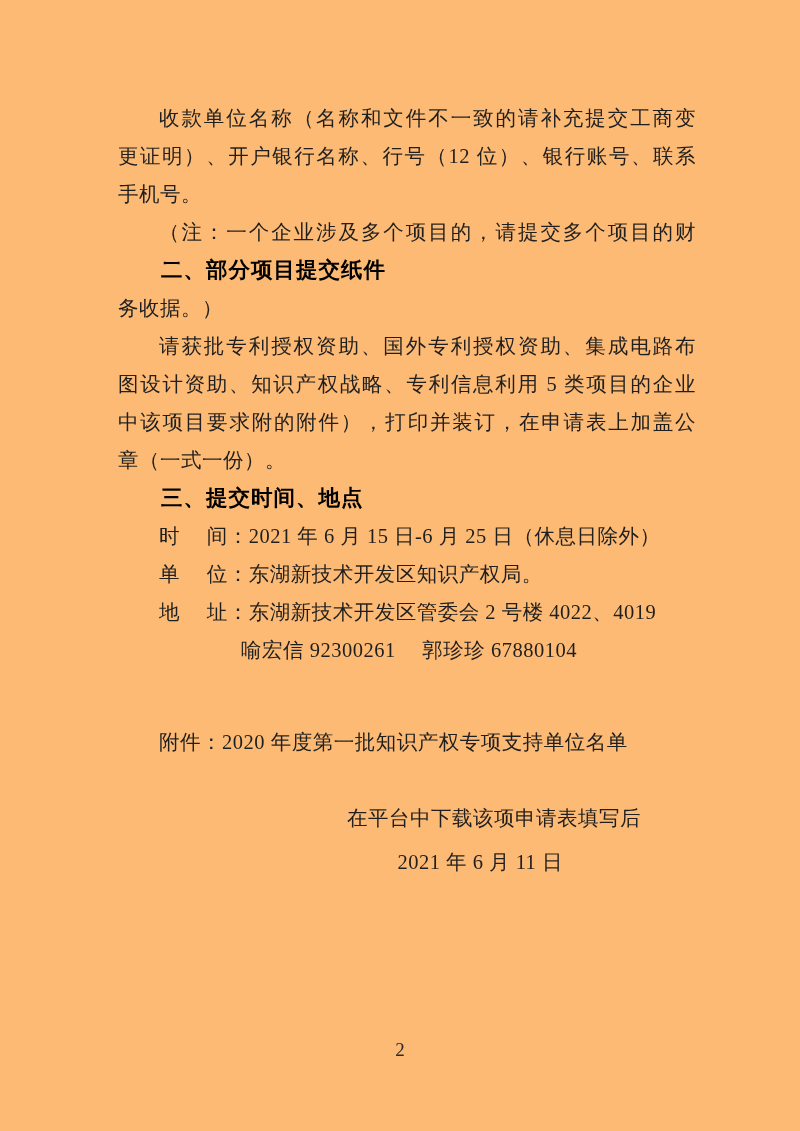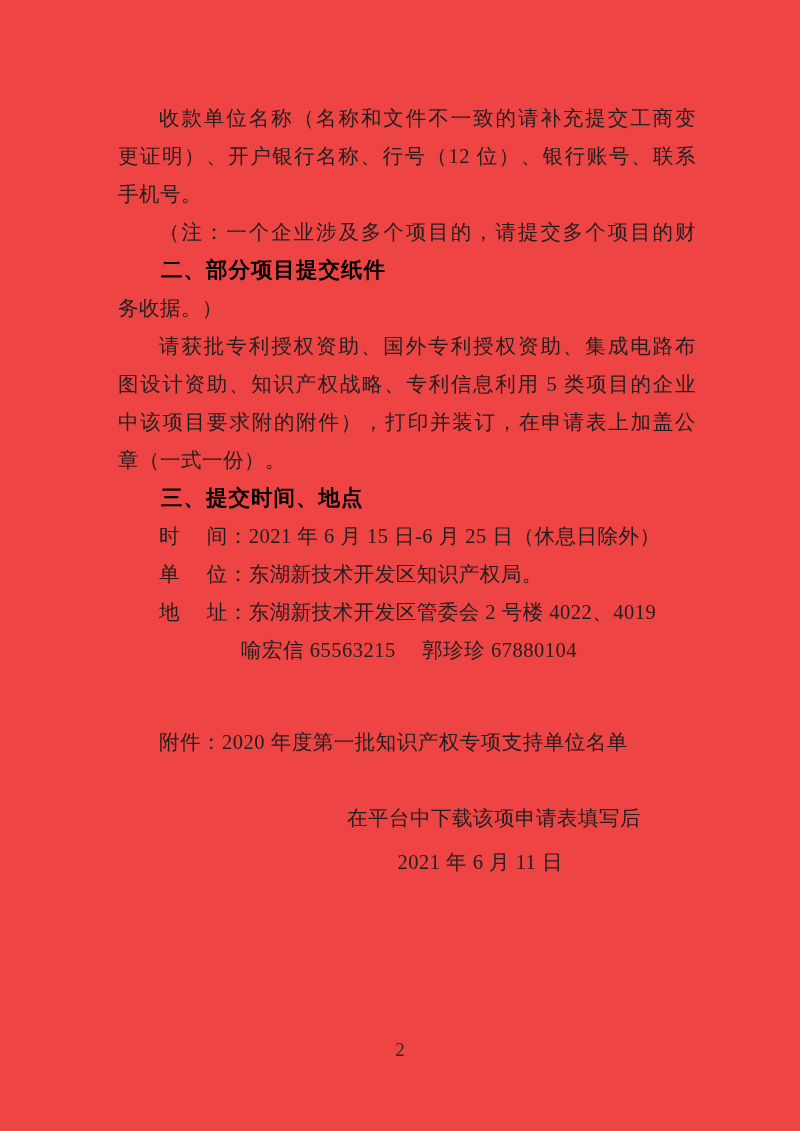--- a/index.html
+++ b/index.html
@@ -5,21 +5,21 @@
   html, body {
     margin: 0;
     padding: 0;
     background: #e9e9e9;
   }
   .page {
     position: relative;
     width: 800px;
     height: 1131px;
     margin: 0 auto;
-    background: #ef4444;
+    background: #fdba74;
     color: #1f1f1f;
     font-family: "Liberation Serif", "DejaVu Serif", serif;
     overflow: hidden;
   }
   .doc-body {
     position: absolute;
     left: 118px;
     top: 99px;
     width: 578px;
   }
@@ -82,21 +82,21 @@
       <div class="line heading" style="text-indent: 2em;">二、部分项目提交纸件</div>
       <div class="line">务收据。）</div>
       <div class="line fill" style="text-indent: 2em;">请获批专利授权资助、国外专利授权资助、集成电路布</div>
       <div class="line fill">图设计资助、知识产权战略、专利信息利用 5 类项目的企业</div>
       <div class="line fill">中该项目要求附的附件），打印并装订，在申请表上加盖公</div>
       <div class="line">章（一式一份）。</div>
       <div class="line heading" style="text-indent: 2em;">三、提交时间、地点</div>
       <div class="line" style="text-indent: 2em;">时　 间：2021 年 6 月 15 日-6 月 25 日（休息日除外）</div>
       <div class="line" style="text-indent: 2em;">单　 位：东湖新技术开发区知识产权局。</div>
       <div class="line" style="text-indent: 2em;">地　 址：东湖新技术开发区管委会 2 号楼 4022、4019</div>
-      <div class="line" style="text-indent: 6em;">喻宏信 65563215　 郭珍珍 67880104</div>
+      <div class="line" style="text-indent: 6em;">喻宏信 92300261　 郭珍珍 67880104</div>
       <div class="line blank"></div>
       <div class="line" style="text-indent: 2em; margin-top: 16px;">附件：2020 年度第一批知识产权专项支持单位名单</div>
       <div class="line blank"></div>
       <div class="signature-block">
         <div class="sig-line sig-agency">在平台中下载该项申请表填写后</div>
         <div class="sig-line sig-date">2021 年 6 月 11 日</div>
       </div>
     </div>
 
   <div class="doc-body signature-host" style="top:auto">

